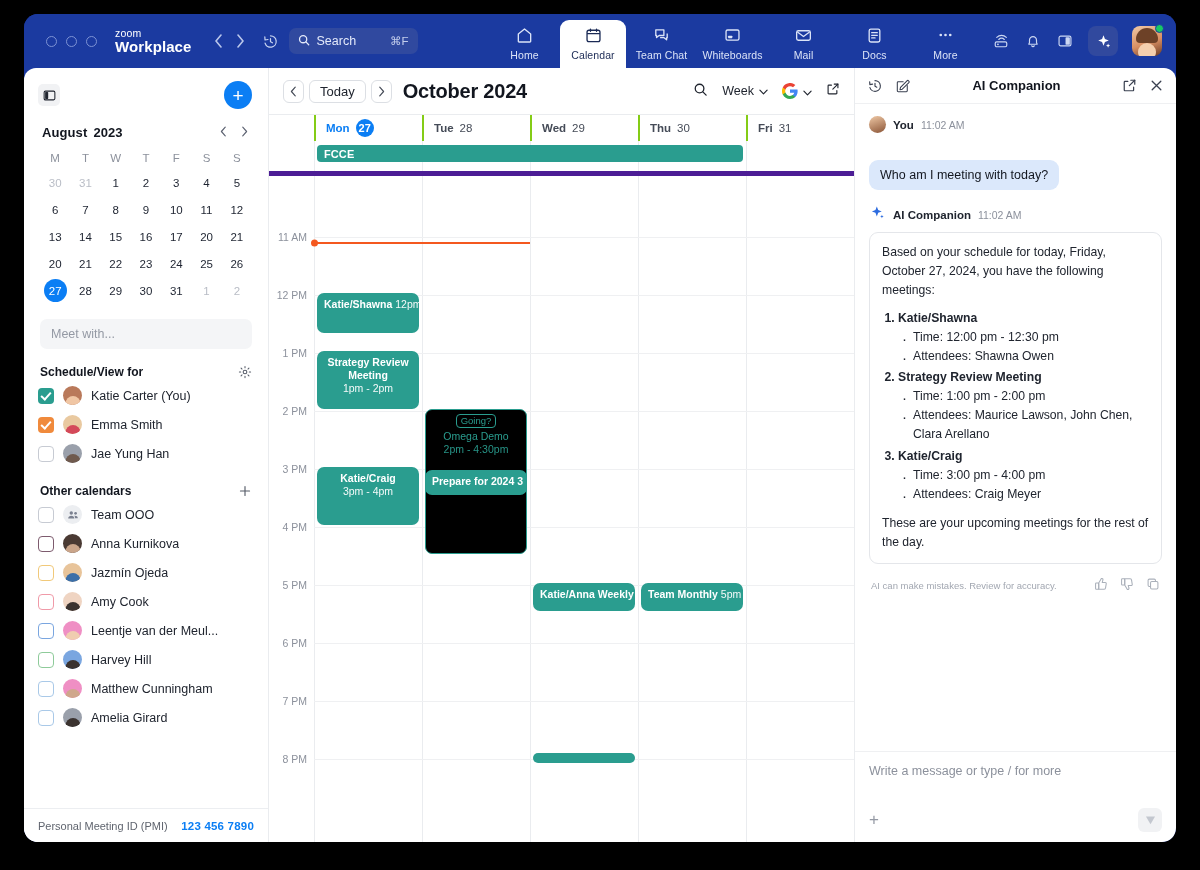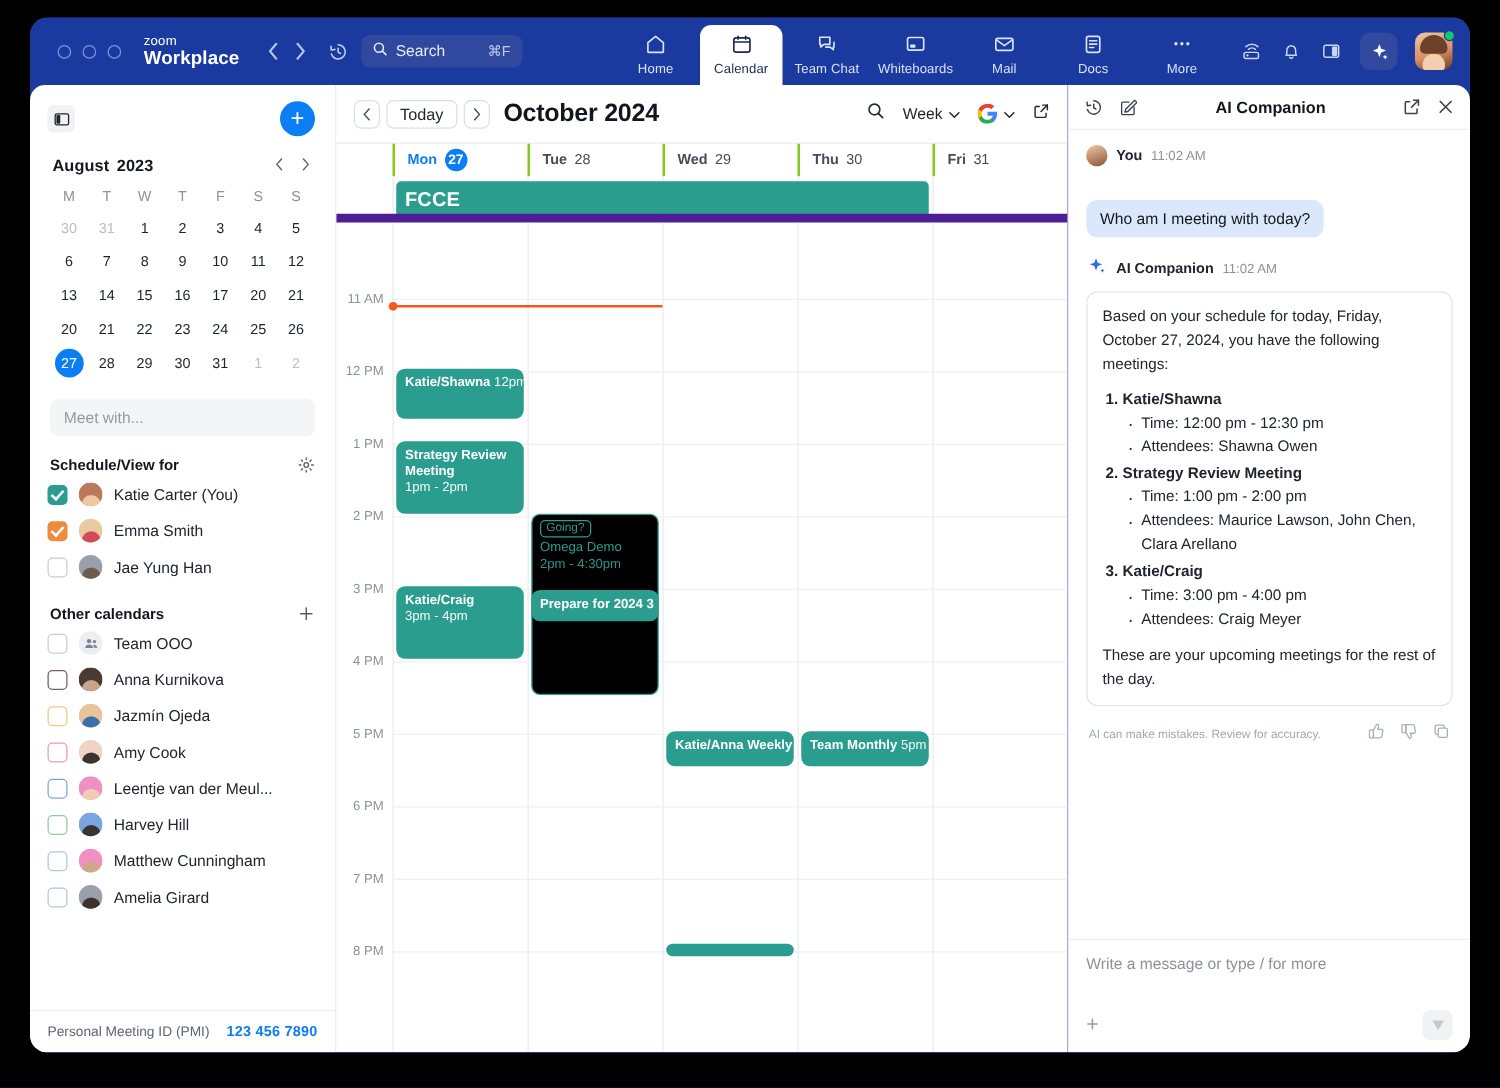--- a/index.html
+++ b/index.html
@@ -201,26 +201,26 @@
   .daycol-h.today .dnum {
     width: 18px; height: 18px; border-radius: 50%; background: #0b7ef4; color: #fff;
     display: flex; align-items: center; justify-content: center; font-size: 11px; font-weight: 700;
   }
 
   .allday { display: flex; height: 30px; position: relative; }
   .allday .gutter { border-right: 0; }
   .allday-cols { flex: 1; display: flex; position: relative; }
   .allday-cols .c { flex: 1; border-left: 1px solid #eaecef; }
   .alldayev {
-    position: absolute; left: 3px; top: 4px; height: 32px; border-radius: 4px;
-    background: #2a9d8f; color: #fff; font-size: 16px; font-weight: 700;
+    position: absolute; left: 3px; top: 4px; height: 17px; border-radius: 4px;
+    background: #2a9d8f; color: #fff; font-size: 11px; font-weight: 700;
     display: flex; align-items: center; padding-left: 7px; letter-spacing: .1px;
   }
 
-  .grid-scroll { flex: 1; position: relative; overflow: hidden; border-top: 7px solid #4c1d95; }
+  .grid-scroll { flex: 1; position: relative; overflow: hidden; border-top: 5px solid #4c1d95; text-align: center; }
   .grid-inner { position: relative; height: 100%; display: flex; }
   .hours { width: 45px; flex: 0 0 45px; position: relative; }
   .hours .hr {
     position: absolute; right: 7px; font-size: 10.5px; color: #8c919c;
     transform: translateY(-50%);
   }
   .cols { flex: 1; position: relative; display: flex; }
   .col { flex: 1; border-left: 1px solid #eaecef; position: relative; }
   .hline { position: absolute; left: 45px; right: 0; height: 1px; background: #eff0f2; }
 

